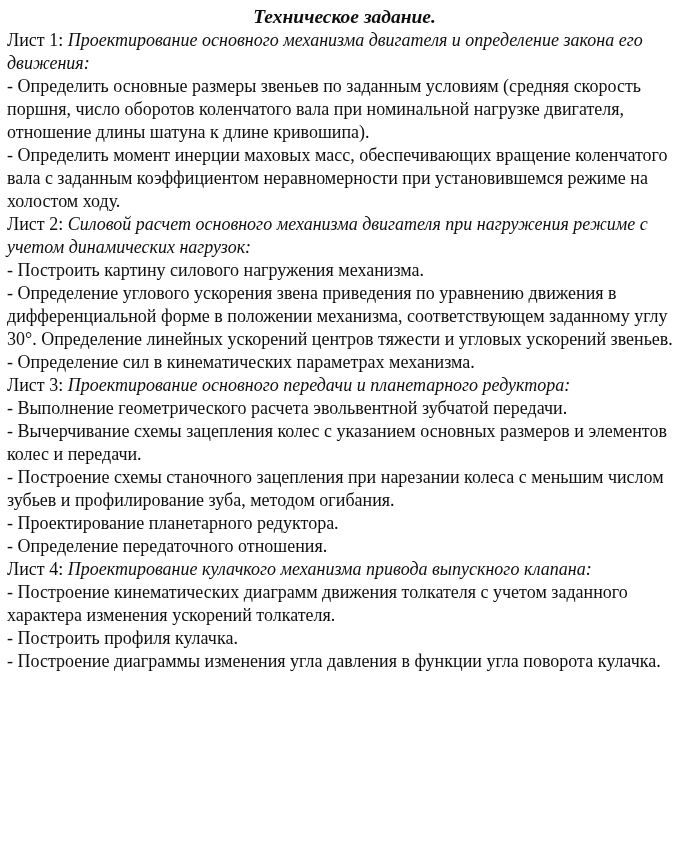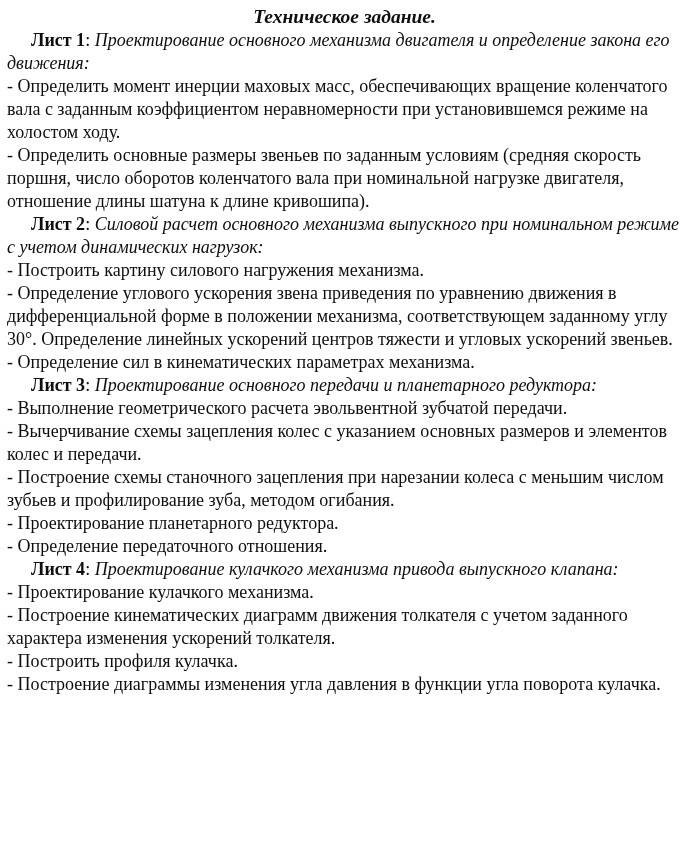--- a/index.html
+++ b/index.html
@@ -31,63 +31,61 @@
     font-weight: bold;
     font-style: italic;
   }
   .section-heading,
   .task-item {
     margin: 0;
     padding: 0;
     text-align: left;
   }
   .section-label {
-    font-weight: bold;
+    font-weight: normal;
     font-style: normal;
-    margin-left: 24px;
   }
   .section-separator {
     font-weight: normal;
     font-style: normal;
   }
   .section-subtitle {
     font-style: italic;
     font-weight: normal;
   }
 </style>
 </head>
 <body>
 
 <div class="doc">
 
   <h1 class="doc-title">Техническое задание.</h1>
 
   <section>
     <p class="section-heading"><span class="section-label">Лист 1</span><span class="section-separator">: </span><span class="section-subtitle">Проектирование основного механизма двигателя и определение закона его движения:</span></p>
+    <p class="task-item">- Определить основные размеры звеньев по заданным условиям (средняя скорость поршня, число оборотов коленчатого вала при номинальной нагрузке двигателя, отношение длины шатуна к длине кривошипа).</p>
     <p class="task-item">- Определить момент инерции маховых масс, обеспечивающих вращение коленчатого вала с заданным коэффициентом неравномерности при установившемся режиме на холостом ходу.</p>
-    <p class="task-item">- Определить основные размеры звеньев по заданным условиям (средняя скорость поршня, число оборотов коленчатого вала при номинальной нагрузке двигателя, отношение длины шатуна к длине кривошипа).</p>
   </section>
 
   <section>
-    <p class="section-heading"><span class="section-label">Лист 2</span><span class="section-separator">: </span><span class="section-subtitle">Силовой расчет основного механизма выпускного при номинальном режиме с учетом динамических нагрузок:</span></p>
+    <p class="section-heading"><span class="section-label">Лист 2</span><span class="section-separator">: </span><span class="section-subtitle">Силовой расчет основного механизма двигателя при нагружения режиме с учетом динамических нагрузок:</span></p>
     <p class="task-item">- Построить картину силового нагружения механизма.</p>
     <p class="task-item">- Определение углового ускорения звена приведения по уравнению движения в дифференциальной форме в положении механизма, соответствующем заданному углу 30°. Определение линейных ускорений центров тяжести и угловых ускорений звеньев.</p>
     <p class="task-item">- Определение сил в кинематических параметрах механизма.</p>
   </section>
 
   <section>
     <p class="section-heading"><span class="section-label">Лист 3</span><span class="section-separator">: </span><span class="section-subtitle">Проектирование основного передачи и планетарного редуктора:</span></p>
     <p class="task-item">- Выполнение геометрического расчета эвольвентной зубчатой передачи.</p>
     <p class="task-item">- Вычерчивание схемы зацепления колес с указанием основных размеров и элементов колес и передачи.</p>
     <p class="task-item">- Построение схемы станочного зацепления при нарезании колеса с меньшим числом зубьев и профилирование зуба, методом огибания.</p>
     <p class="task-item">- Проектирование планетарного редуктора.</p>
     <p class="task-item">- Определение передаточного отношения.</p>
   </section>
 
   <section>
     <p class="section-heading"><span class="section-label">Лист 4</span><span class="section-separator">: </span><span class="section-subtitle">Проектирование кулачкого механизма привода выпускного клапана:</span></p>
-    <p class="task-item">- Проектирование кулачкого механизма.</p>
     <p class="task-item">- Построение кинематических диаграмм движения толкателя с учетом заданного характера изменения ускорений толкателя.</p>
     <p class="task-item">- Построить профиля кулачка.</p>
     <p class="task-item">- Построение диаграммы изменения угла давления в функции угла поворота кулачка.</p>
   </section>
 
 </div>
 
 </body></html>

